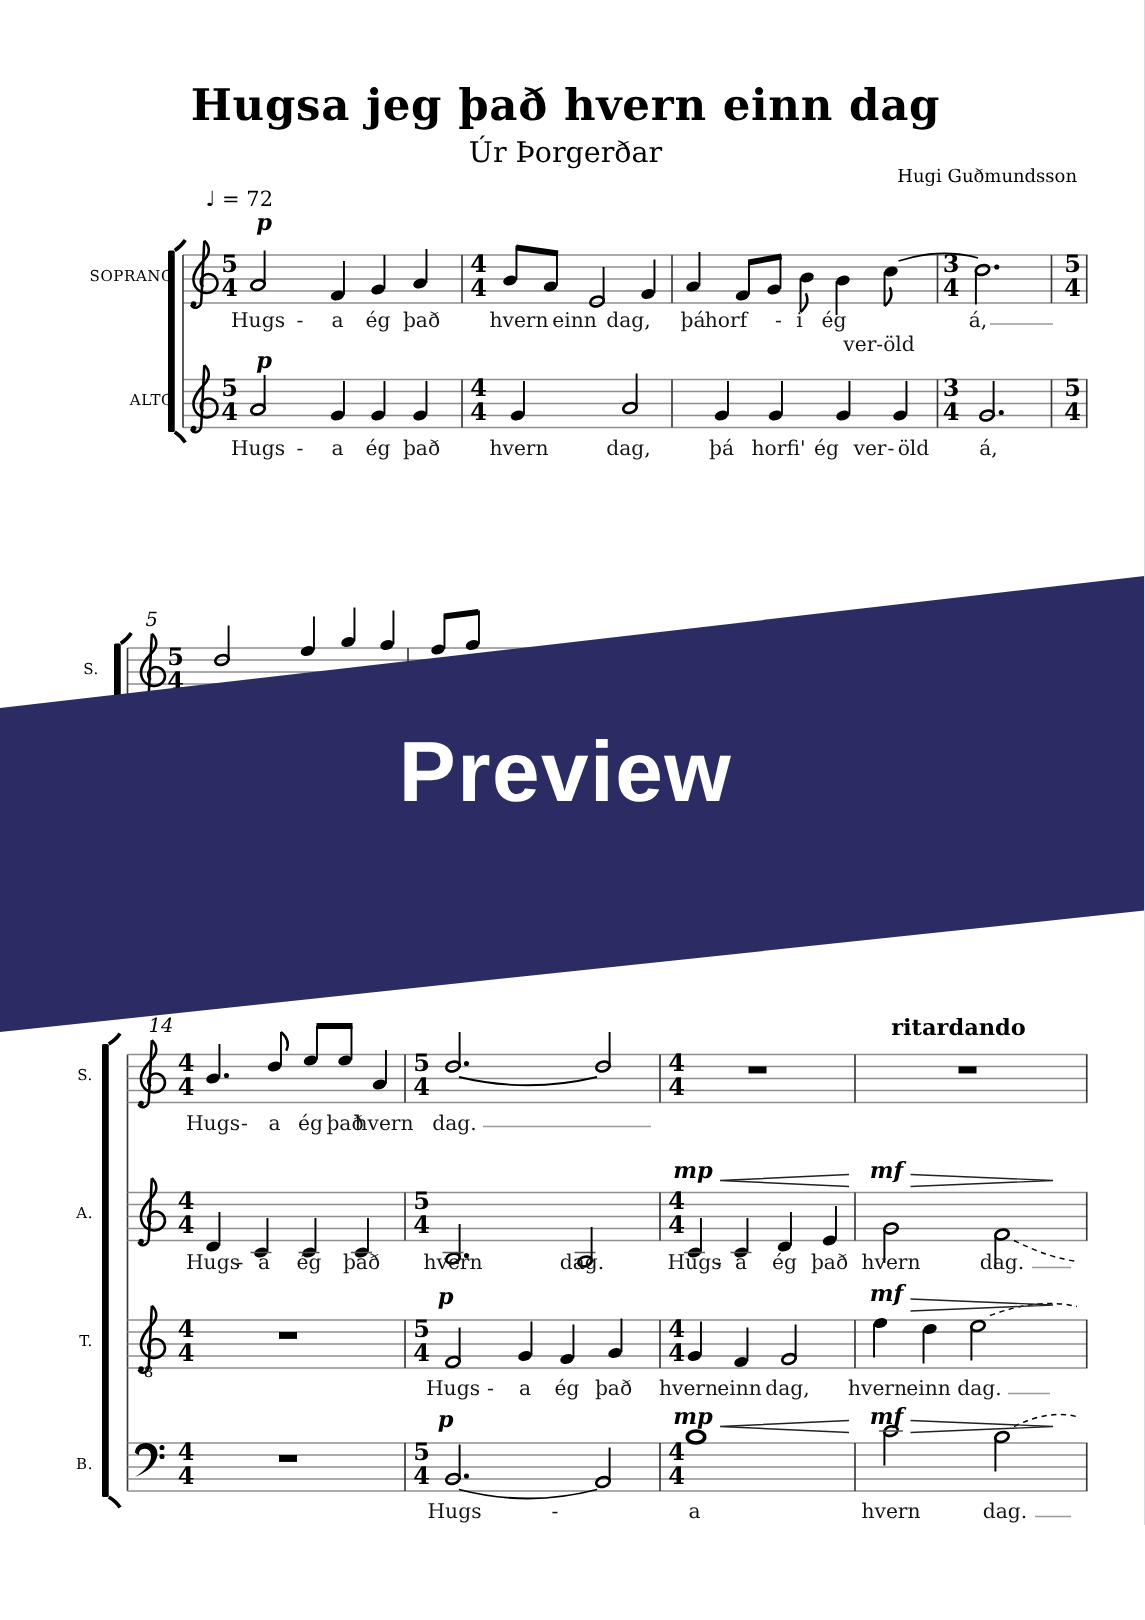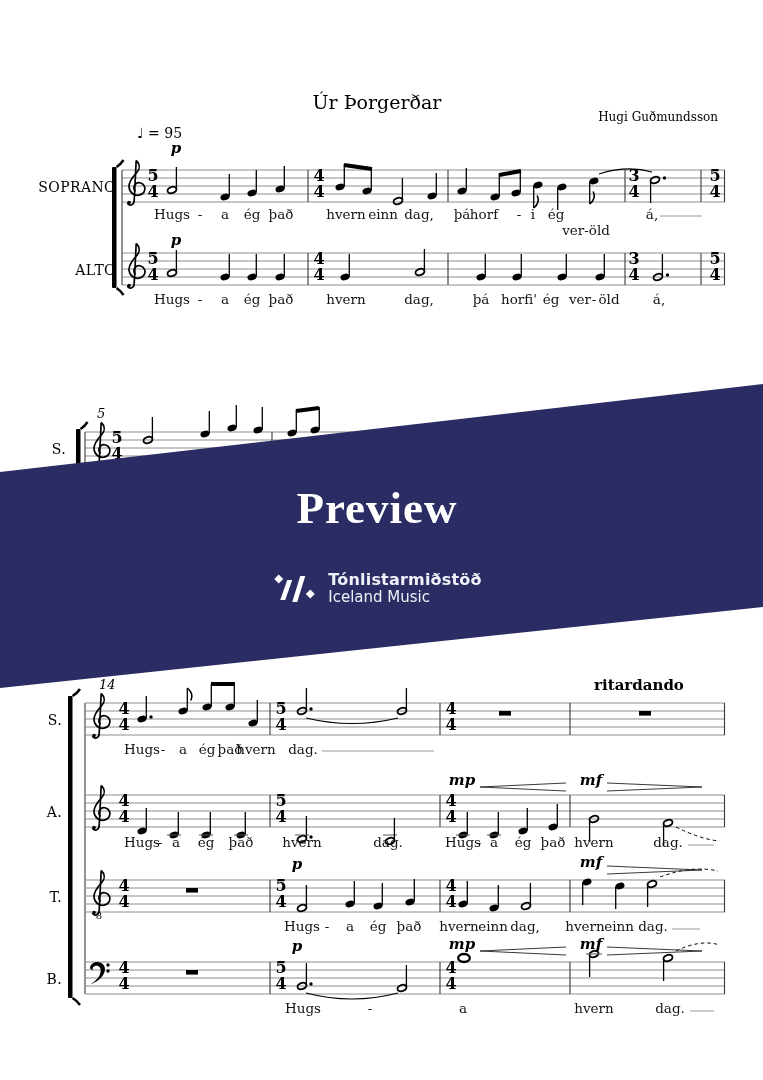--- a/index.html
+++ b/index.html
@@ -7,21 +7,21 @@
         font-family:"DejaVu Serif",serif;color:#000;}
   svg.notation{position:absolute;left:0;top:0;z-index:1;}
   .t{position:absolute;transform:translateX(-50%);white-space:nowrap;z-index:2;}
   .tl{position:absolute;white-space:nowrap;z-index:2;}
   .tr{position:absolute;transform:translateX(-100%);white-space:nowrap;z-index:2;}
   .ded{font-style:italic;font-weight:600;font-size:15px;}
   .title{font-weight:bold;font-size:29px;letter-spacing:.5px;}
   .sub{font-size:19px;}
   .comp{font-size:12px;}
   .tempo{font-size:14px;font-family:"DejaVu Serif","DejaVu Sans",serif;}
-  .lbl{font-size:14px;letter-spacing:.4px;}
+  .lbl{font-size:10px;letter-spacing:.4px;}
   .lyr{font-size:13.5px;color:#141414;}
   .dyn{font-style:italic;font-weight:bold;font-size:15px;}
   .mnum{font-style:italic;font-size:13px;}
   .rit{font-weight:bold;font-size:15px;}
   .clef8{font-size:10px;}
   .ts{position:absolute;width:22px;text-align:center;font-weight:bold;font-size:16px;
       line-height:15.5px;transform:translateX(-50%);z-index:2;}
   .ts span{display:block;}
   
   .stf{stroke:#8e8e8e;stroke-width:1;}
@@ -36,22 +36,22 @@
   .lg{stroke:#555;stroke-width:1;}
   .brk{fill:none;stroke:#000;stroke-width:2.4;}
   .fh{fill:#000;}
   .oh{fill:none;stroke:#000;stroke-width:1.8;}
   .wh{fill:none;stroke:#000;stroke-width:2.4;}
   .clefline{fill:none;stroke:#000;stroke-width:1.7;}
   
   .banner{position:absolute;inset:0;z-index:5;background:#2b2c63;
           clip-path:polygon(0px 472px,763px 384px,763px 607px,0px 688px);}
   .preview{position:absolute;top:482px;left:377px;transform:translateX(-50%);
-           color:#fff;font-family:Liberation Serif, serif;font-weight:600;
-           font-size:45px;letter-spacing:1px;}
+           color:#fff;font-family:Liberation Sans, sans-serif;font-weight:600;
+           font-size:57px;letter-spacing:1px;}
   .logo{position:absolute;top:570px;left:377px;transform:translateX(-50%);
         display:flex;align-items:center;gap:12px;color:#eef1f7;
         font-family:"DejaVu Sans",sans-serif;}
   .logo .org{font-size:16px;font-weight:bold;letter-spacing:.2px;line-height:18px;}
   .logo .orgsub{font-size:15px;font-weight:normal;line-height:17px;}
 </style>
 </head>
 <body>
 
 <div class="page">
@@ -249,23 +249,24 @@
         <path class="lg" d="M586 954H602"></path>
         <use href="#hd" x="668" y="958"></use>
         <path class="sld" d="M676 951 Q700 939 720 945"></path>
         <path class="hp" d="M480 951 L566 947 M480 951 L566 955"></path>
         <path class="hp" d="M607 947 L702 951 L607 955"></path>
         <path class="ext" d="M690 1011H714"></path>
       </g>
     </g>
   </svg>
 
+  <span class="t title" style="left:377px;top:53px">Hugsa jeg það hvern einn dag</span>
   <span class="t sub" style="left:377px;top:91px">Úr Þorgerðar</span>
   <span class="tr comp" style="left:718px;top:110px">Hugi Guðmundsson</span>
-  <span class="tl tempo" style="left:137px;top:125px">♩ = 95</span>
+  <span class="tl tempo" style="left:137px;top:125px">♩ = 72</span>
 
   <span class="tr lbl" style="left:116px;top:179px">SOPRANO</span>
   <span class="tr lbl" style="left:116px;top:262px">ALTO</span>
   <span class="t dyn" style="left:176px;top:139px">p</span>
   <span class="t dyn" style="left:176px;top:231px">p</span>
 
   <div class="ts" style="left:153px;top:168px">
       <span>5</span>
       <span>4</span>
     </div>
@@ -437,29 +438,15 @@
   <span class="t lyr" style="left:653px;top:918px">dag.</span>
 
   <span class="t lyr" style="left:303px;top:1000px">Hugs</span>
   <span class="t lyr" style="left:370px;top:1000px">-</span>
   <span class="t lyr" style="left:463px;top:1000px">a</span>
   <span class="t lyr" style="left:594px;top:1000px">hvern</span>
   <span class="t lyr" style="left:670px;top:1000px">dag.</span>
 
   <div class="banner">
     <span class="preview">Preview</span>
-    <div class="logo">
-      <svg width="44" height="36" viewBox="0 0 44 36">
-        <g fill="#ffffff">
-          <path d="M6.5 4.5 L11 9 L6.5 13.5 L2 9 Z"></path>
-          <path d="M8 30 L15 10 L20 10 L13 30 Z"></path>
-          <path d="M20 32 L28 6 L33 6 L25 32 Z"></path>
-          <path d="M38 19.5 L42.5 24 L38 28.5 L33.5 24 Z"></path>
-        </g>
-      </svg>
-      <div>
-        <div class="org">Tónlistarmiðstöð</div>
-        <div class="orgsub">Iceland Music</div>
-      </div>
-    </div>
   </div>
 
 </div>
 
 </body></html>

